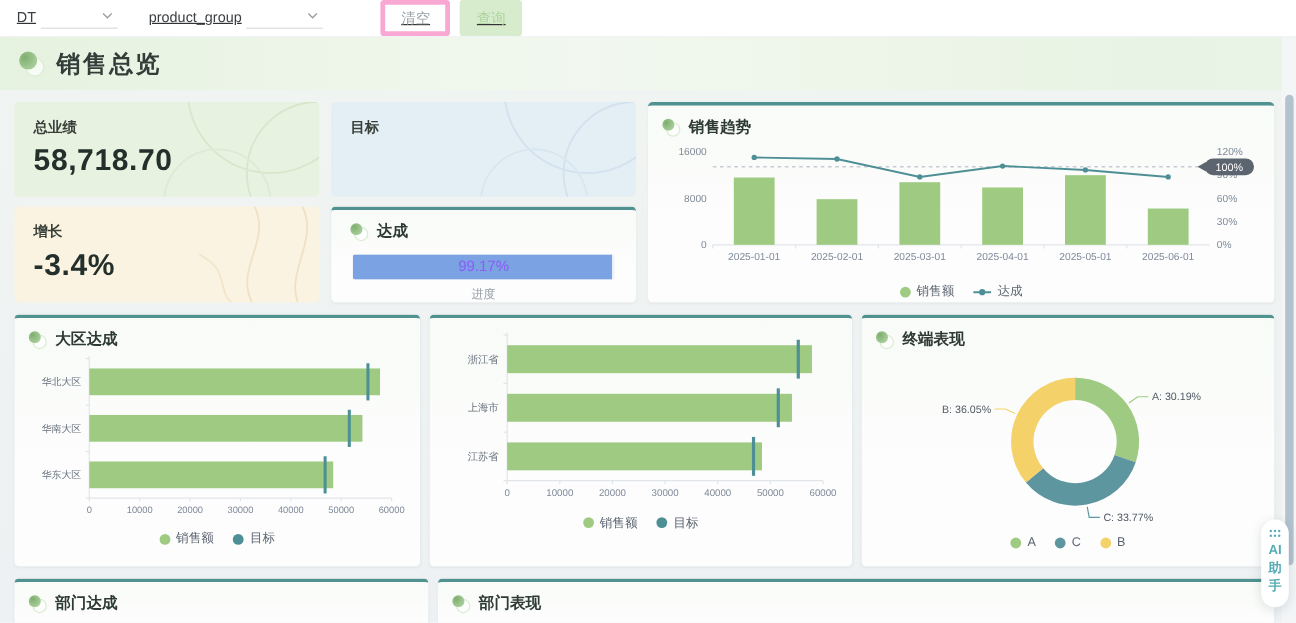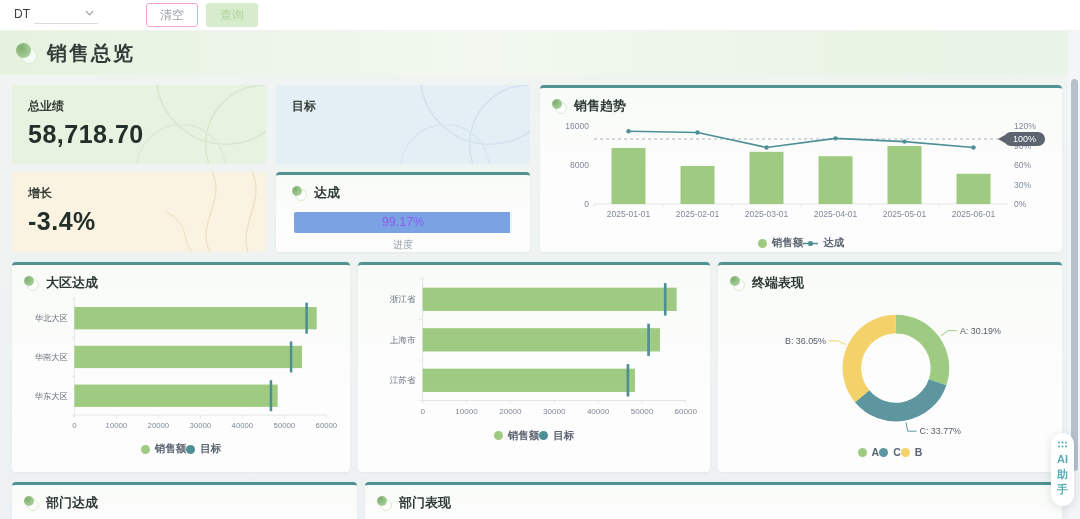--- a/index.html
+++ b/index.html
@@ -5,29 +5,29 @@
   * { margin:0; padding:0; box-sizing:border-box; }
   html,body { width:1080px; height:519px; overflow:hidden; }
   body {
     font-family:"Liberation Sans","DejaVu Sans",sans-serif;
     background:linear-gradient(180deg,#f0f4f1 0%,#eef1f3 100%);
     color:#333;
     position:relative;
   }
   
   .filter-bar { height:31px; background:#fff; border-bottom:1px solid #f1f2f2;
-    display:flex; align-items:center; padding:0 14px; }
+    display:flex; align-items:center; padding:0 14px;text-decoration:underline; }
   .filter { display:flex; align-items:flex-end; gap:4px; margin-right:26px; }
   .f-label { font-size:12px; color:#3a3f44; padding-bottom:3px; }
   .f-underline { width:64px; border-bottom:1px solid #d9dcde; display:flex;
     justify-content:flex-end; align-items:center; padding:0 4px 3px 4px; height:18px; cursor:pointer; }
   .chev { width:9px; height:6px; }
   .btns { margin-left:22px; display:flex; gap:8px; }
   .btn { font-size:12px; border-radius:3px; padding:4px 13px; cursor:pointer; line-height:14px; }
-  .btn-clear { background:#fff; border:1px solid #f9a8d4; color:#9aa0a6; }
+  .btn-clear { background:#fff; border:4px solid #f9a8d4; color:#9aa0a6; }
   .btn-query { background:#d7ebcd; border:1px solid #d7ebcd; color:#aed49d; }
   
   .page-header { height:44px; display:flex; align-items:center; gap:10px; padding:0 16px;
     background:linear-gradient(90deg,#e6f2e0 0%,#f2f8ef 45%,#eaf4e5 80%,#e9f3e6 100%); }
   .page-title { font-size:20px; font-weight:bold; color:#333e3a; letter-spacing:2px; }
   
   .dot-icon { position:relative; width:15px; height:15px; flex:0 0 auto; }
   .dot-icon::after { content:''; position:absolute; right:0; bottom:0; width:10px; height:10px;
     border-radius:50%; border:1px solid #d9ecd0; background:rgba(255,255,255,.65); }
   .dot-icon::before { content:''; position:absolute; left:0; top:0; width:10px; height:10px; z-index:1;
@@ -60,39 +60,47 @@
   .progress-caption { text-align:center; font-size:10px; color:#949ba4; margin-top:5px; }
   .trend-card { height:167px; }
   .row2 { display:grid; grid-template-columns:338px 352px 344px; gap:8px; margin-top:10px; }
   .row2 .card { height:210px; }
   .row3 { display:grid; grid-template-columns:345px 697px; gap:8px; margin-top:10px; }
   .row3 .card { height:60px; }
   .chart-box { width:100%; }
   .chart-box svg { display:block; overflow:visible; width:100%; height:auto; }
   .chart-box svg text { font-family:"Liberation Sans","DejaVu Sans",sans-serif; }
   
-  .legend { display:flex; justify-content:center; align-items:center; height:18px;font-weight:bold; }
+  .legend { display:flex; justify-content:center; align-items:center; gap:16px; height:18px; }
   .lg-item { display:flex; align-items:center; gap:5px; font-size:10.5px; color:#5b6470; cursor:pointer; }
   .lg-dot { width:9px; height:9px; border-radius:50%; display:inline-block; }
   
   .ai-fab { position:absolute; right:6px; top:433px; width:23px; padding:8px 0 9px 0; background:#fff;
     border-radius:12px; box-shadow:0 2px 10px rgba(30,60,70,.15); display:flex; flex-direction:column;
     align-items:center; gap:3px; cursor:pointer; z-index:20; }
   .ai-label { writing-mode:horizontal-tb; width:15px; text-align:center; font-size:11px; font-weight:700;
     color:#55acb5; word-break:break-all; line-height:15px; }
   
   .scroll-track { position:absolute; right:0; top:31px; bottom:0; width:12px; background:#f3f5f7; z-index:10; }
   .scroll-thumb { position:absolute; right:2px; top:48px; width:7px; height:392px; background:#b4c2ce; border-radius:4px; }
 </style>
 </head>
 <body>
 
 <div class="filter-bar">
   <div class="filter">
     <span class="f-label">DT</span>
+    <span class="f-underline">
+      <svg class="chev" viewBox="0 0 10 6">
+          <polyline points="1,1 5,5 9,1" fill="none" stroke="#9aa0a6" stroke-width="1.3"></polyline>
+        </svg>
+    </span>
+  </div>
+  <div class="filter">
+    <span class="f-label">product_group</span>
     <span class="f-underline">
       <svg class="chev" viewBox="0 0 10 6">
           <polyline points="1,1 5,5 9,1" fill="none" stroke="#9aa0a6" stroke-width="1.3"></polyline>
         </svg>
     </span>
   </div>
   <div class="btns">
     <button class="btn btn-clear">清空</button>
     <button class="btn btn-query">查询</button>
   </div>

